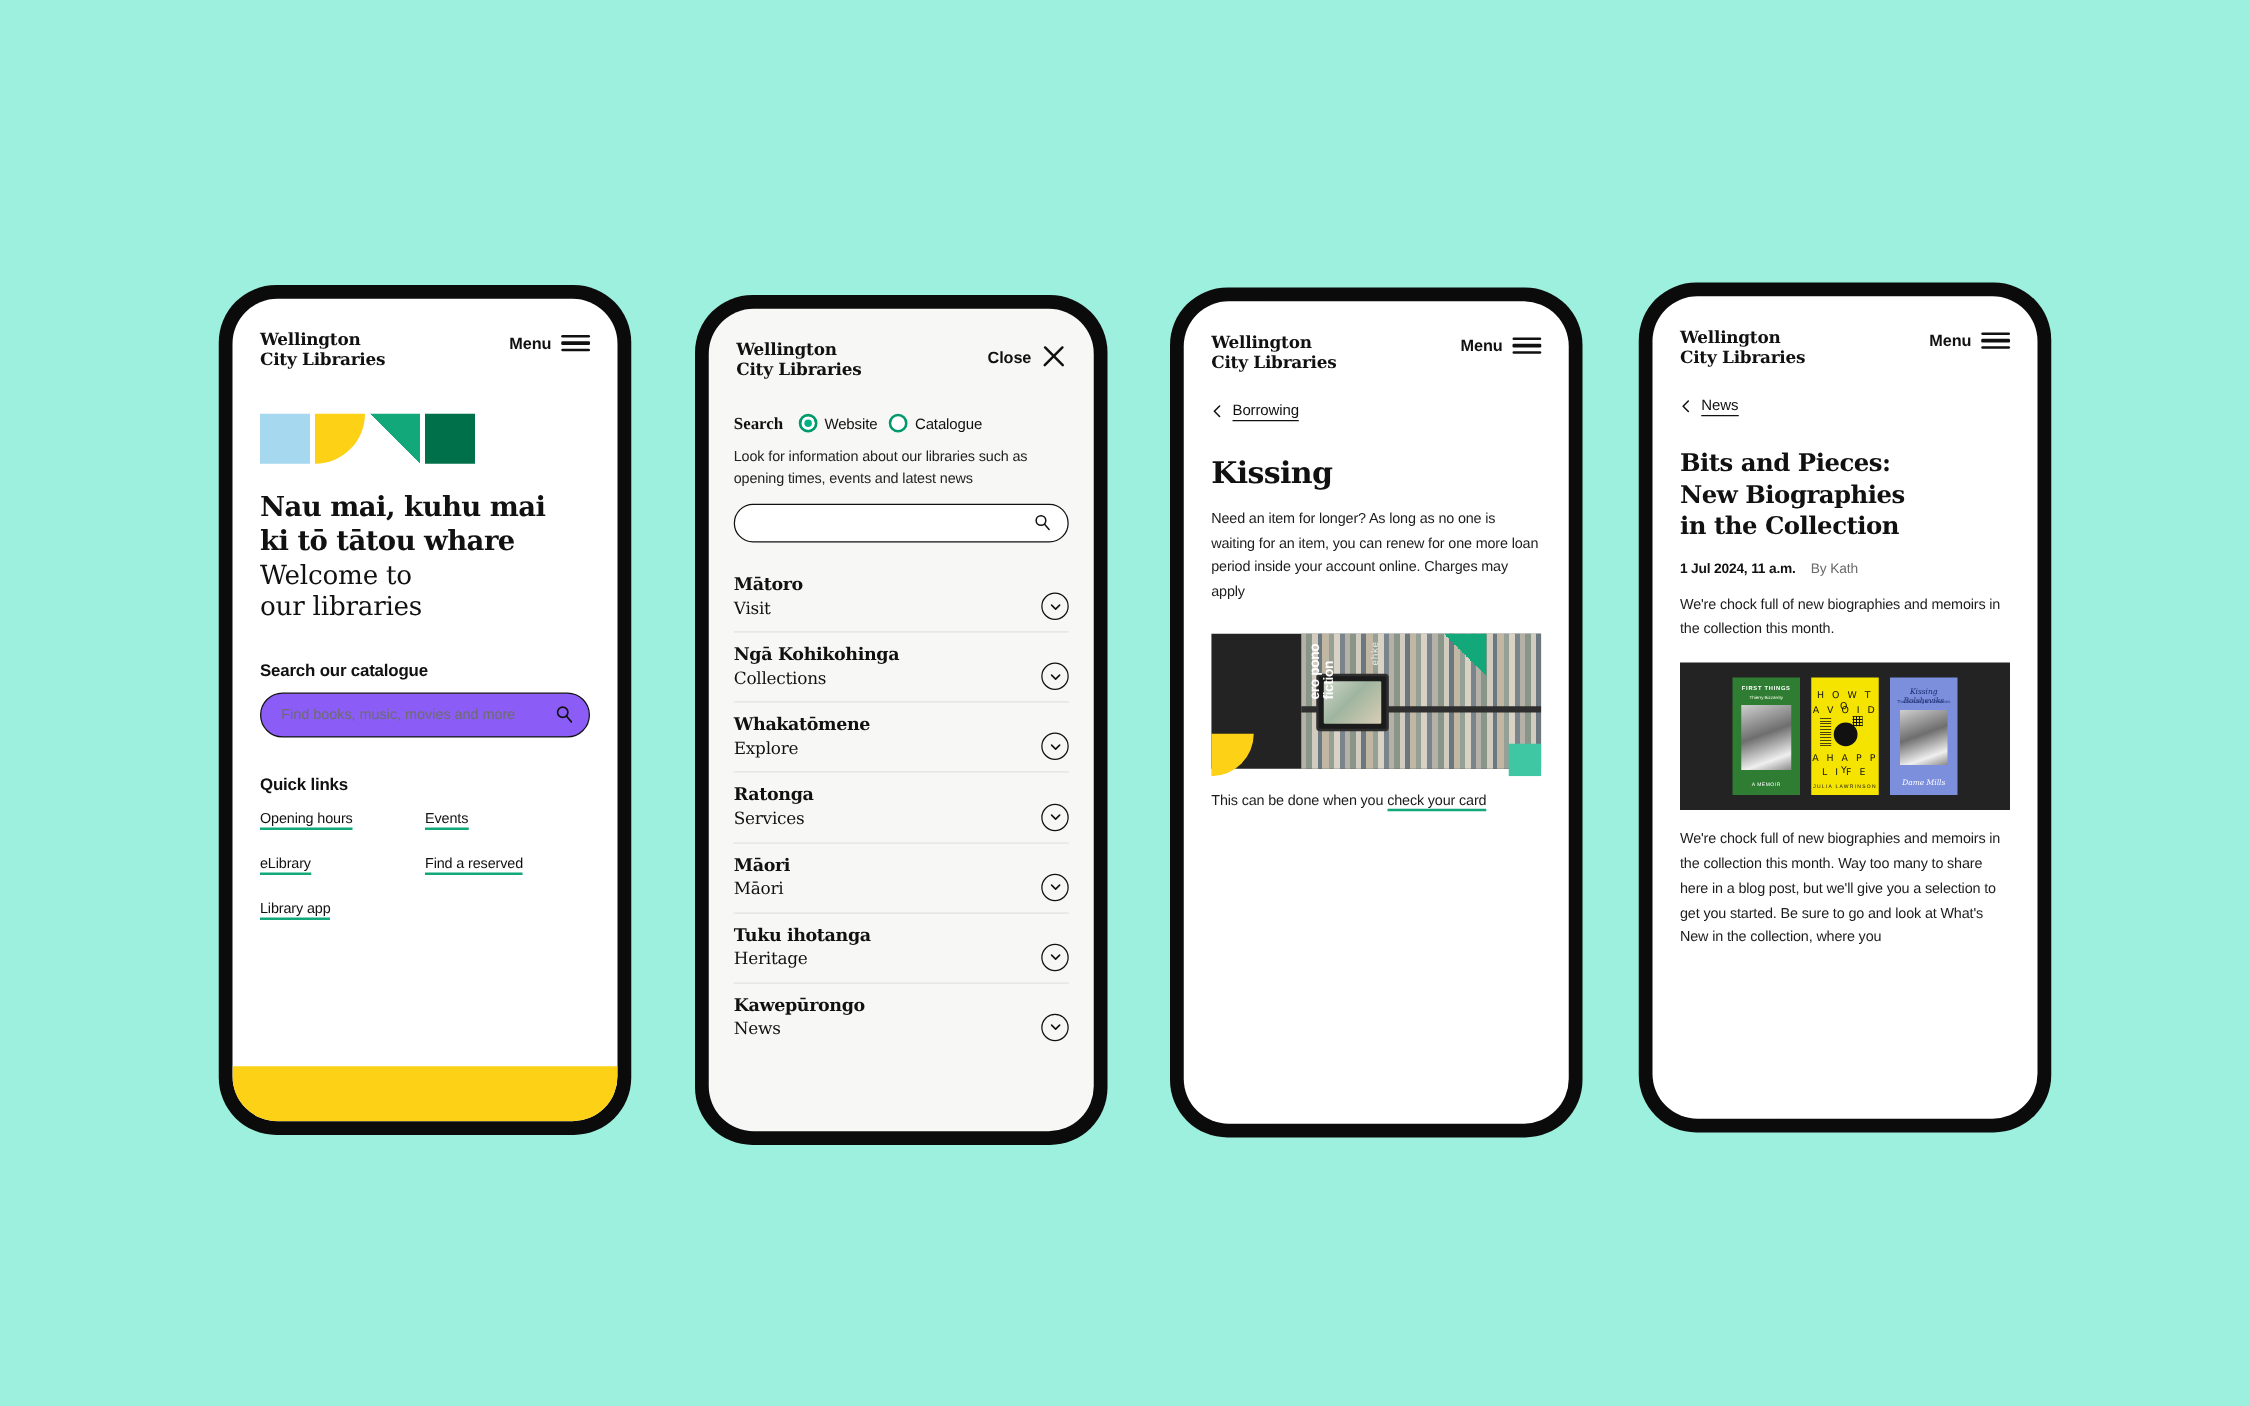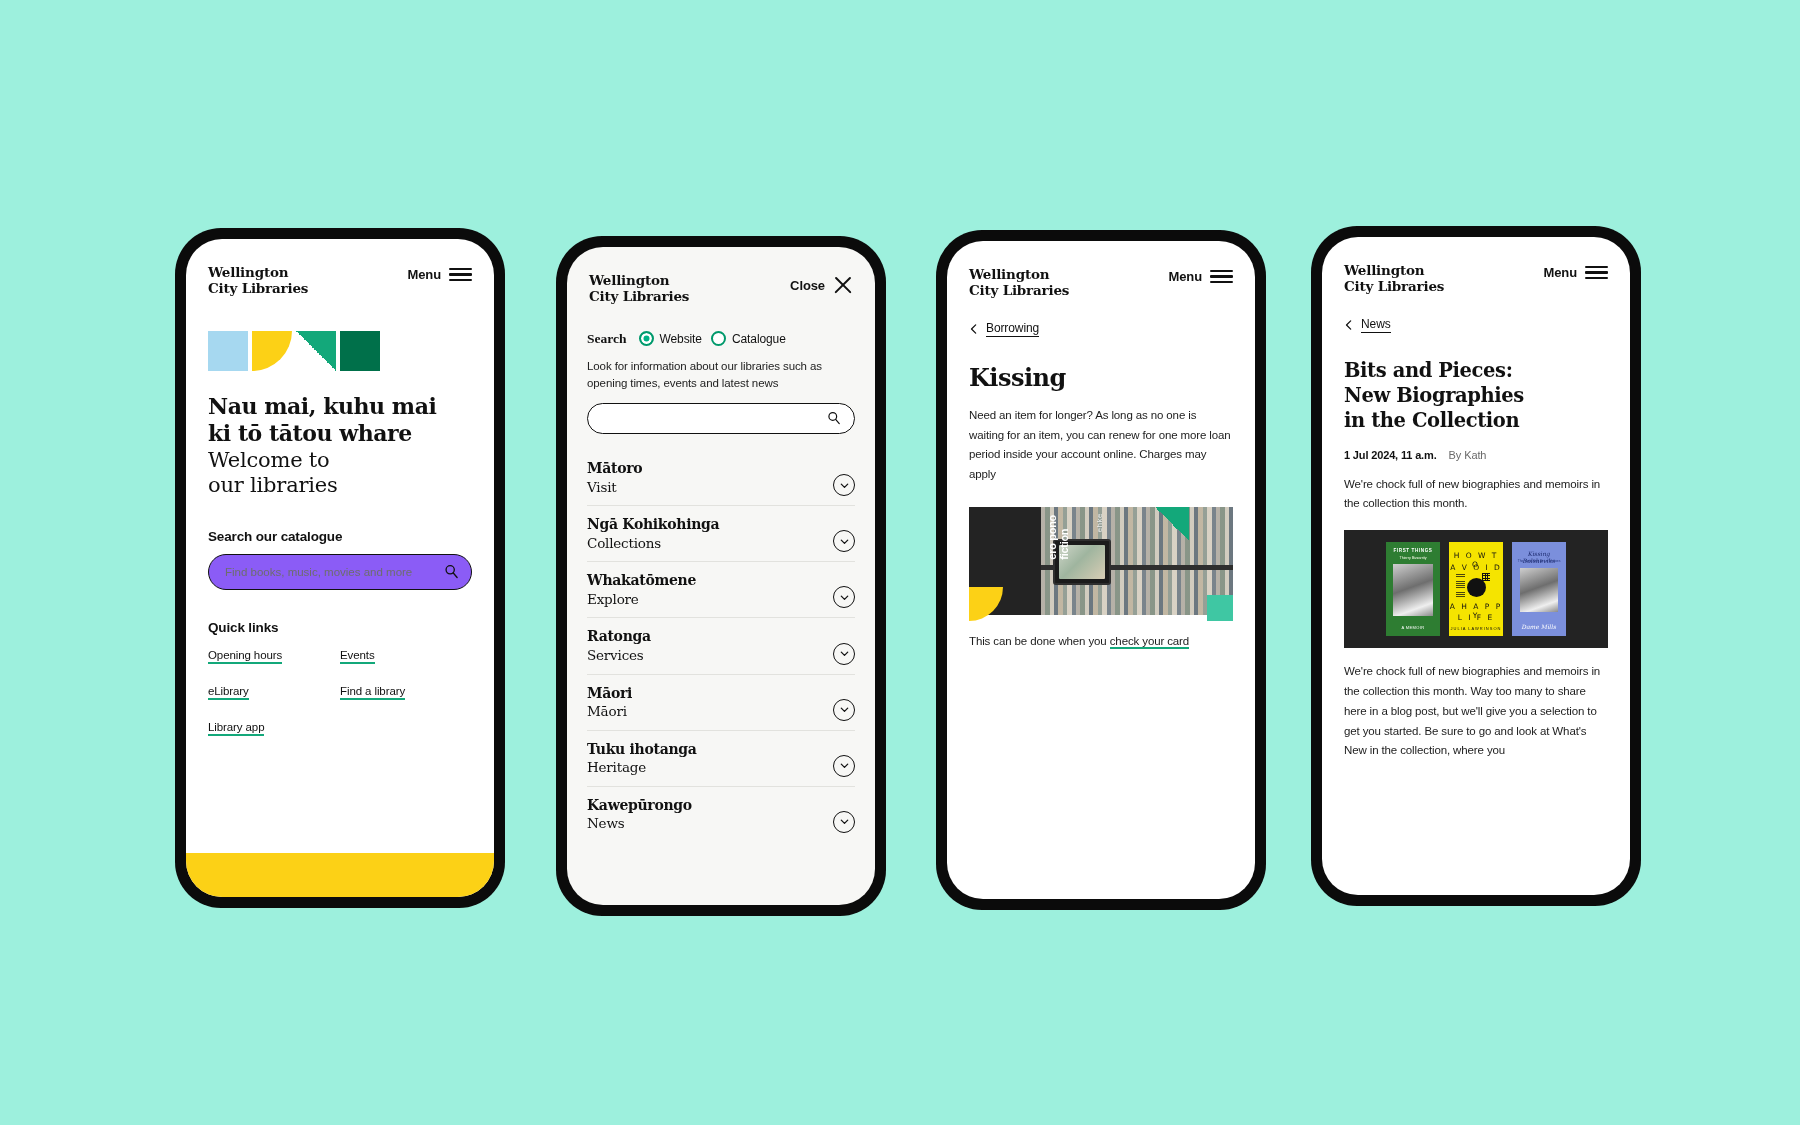--- a/index.html
+++ b/index.html
@@ -448,21 +448,21 @@
                 <line x1="9.9" y1="9.6" x2="14" y2="14.4" stroke="#111" stroke-width="1.4" stroke-linecap="round"></line>
               </svg>
           </span>
         </div>
 
         <div class="sec-label">Quick links</div>
         <div class="quick-grid">
           <a class="qlink" href="#">Opening hours</a>
           <a class="qlink" href="#">Events</a>
           <a class="qlink" href="#">eLibrary</a>
-          <a class="qlink" href="#">Find a library</a>
+          <a class="qlink" href="#">Find a reserved</a>
           <a class="qlink" href="#">Library app</a>
         </div>
       </div>
 
       <div class="yellow-foot"></div>
     </div>
   </div>
 
   <div class="phone p2">
     <div class="screen cream">

